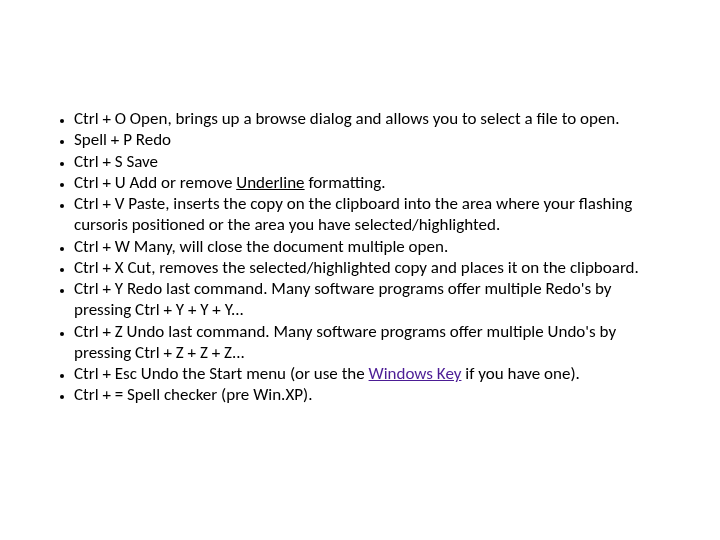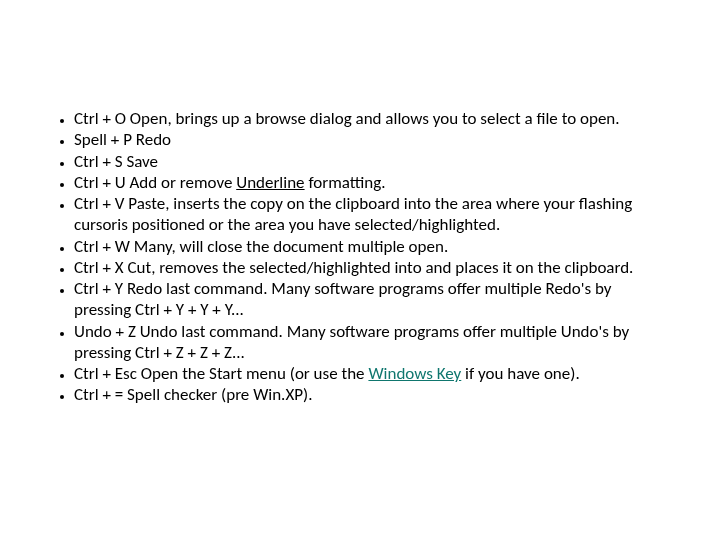--- a/index.html
+++ b/index.html
@@ -25,34 +25,34 @@
   ul.shortcuts li {
     padding-left: 0px;
     margin-bottom: 0px;
   }
   ul.shortcuts li::marker {
     font-size: 12px;
   }
   .b { font-weight: 400; text-align: center; }
   .u { text-decoration: underline; }
   a.link {
-    color: #0f766e;
+    color: #4c1d95;
     text-decoration: underline;
   }
 </style>
 </head>
 <body>
 
 <div class="slide">
   <ul class="shortcuts" id="shortcuts-list">
       <li><span>Ctrl + O </span><span class="b">Open</span><span>, brings up a browse dialog and allows you to select a file to open.</span></li>
       <li><span>Spell + P </span><span class="b">Redo</span></li>
       <li><span>Ctrl + S </span><span class="b">Save</span></li>
       <li><span>Ctrl + U Add or remove </span><span class="b u">Underline</span><span> formatting.</span></li>
       <li><span>Ctrl + V </span><span class="b">Paste</span><span>, inserts the copy on the clipboard into the area where your flashing cursoris positioned or the area you have selected/highlighted.</span></li>
       <li><span>Ctrl + W </span><span class="b">Many</span><span>, will close the document multiple open.</span></li>
-      <li><span>Ctrl + X </span><span class="b">Cut</span><span>, removes the selected/highlighted into and places it on the clipboard.</span></li>
+      <li><span>Ctrl + X </span><span class="b">Cut</span><span>, removes the selected/highlighted copy and places it on the clipboard.</span></li>
       <li><span>Ctrl + Y </span><span class="b">Redo</span><span> last command. Many software programs offer multiple Redo's by pressing Ctrl + Y + Y + Y...</span></li>
-      <li><span>Undo + Z </span><span class="b">Undo</span><span> last command. Many software programs offer multiple Undo's by pressing Ctrl + Z + Z + Z...</span></li>
-      <li><span>Ctrl + Esc Open the Start menu (or use the </span><a class="link" href="#">Windows Key</a><span> if you have one).</span></li>
+      <li><span>Ctrl + Z </span><span class="b">Undo</span><span> last command. Many software programs offer multiple Undo's by pressing Ctrl + Z + Z + Z...</span></li>
+      <li><span>Ctrl + Esc Undo the Start menu (or use the </span><a class="link" href="#">Windows Key</a><span> if you have one).</span></li>
       <li><span>Ctrl + = Spell checker (pre Win.XP).</span></li>
     </ul>
 </div>
 
 </body></html>

